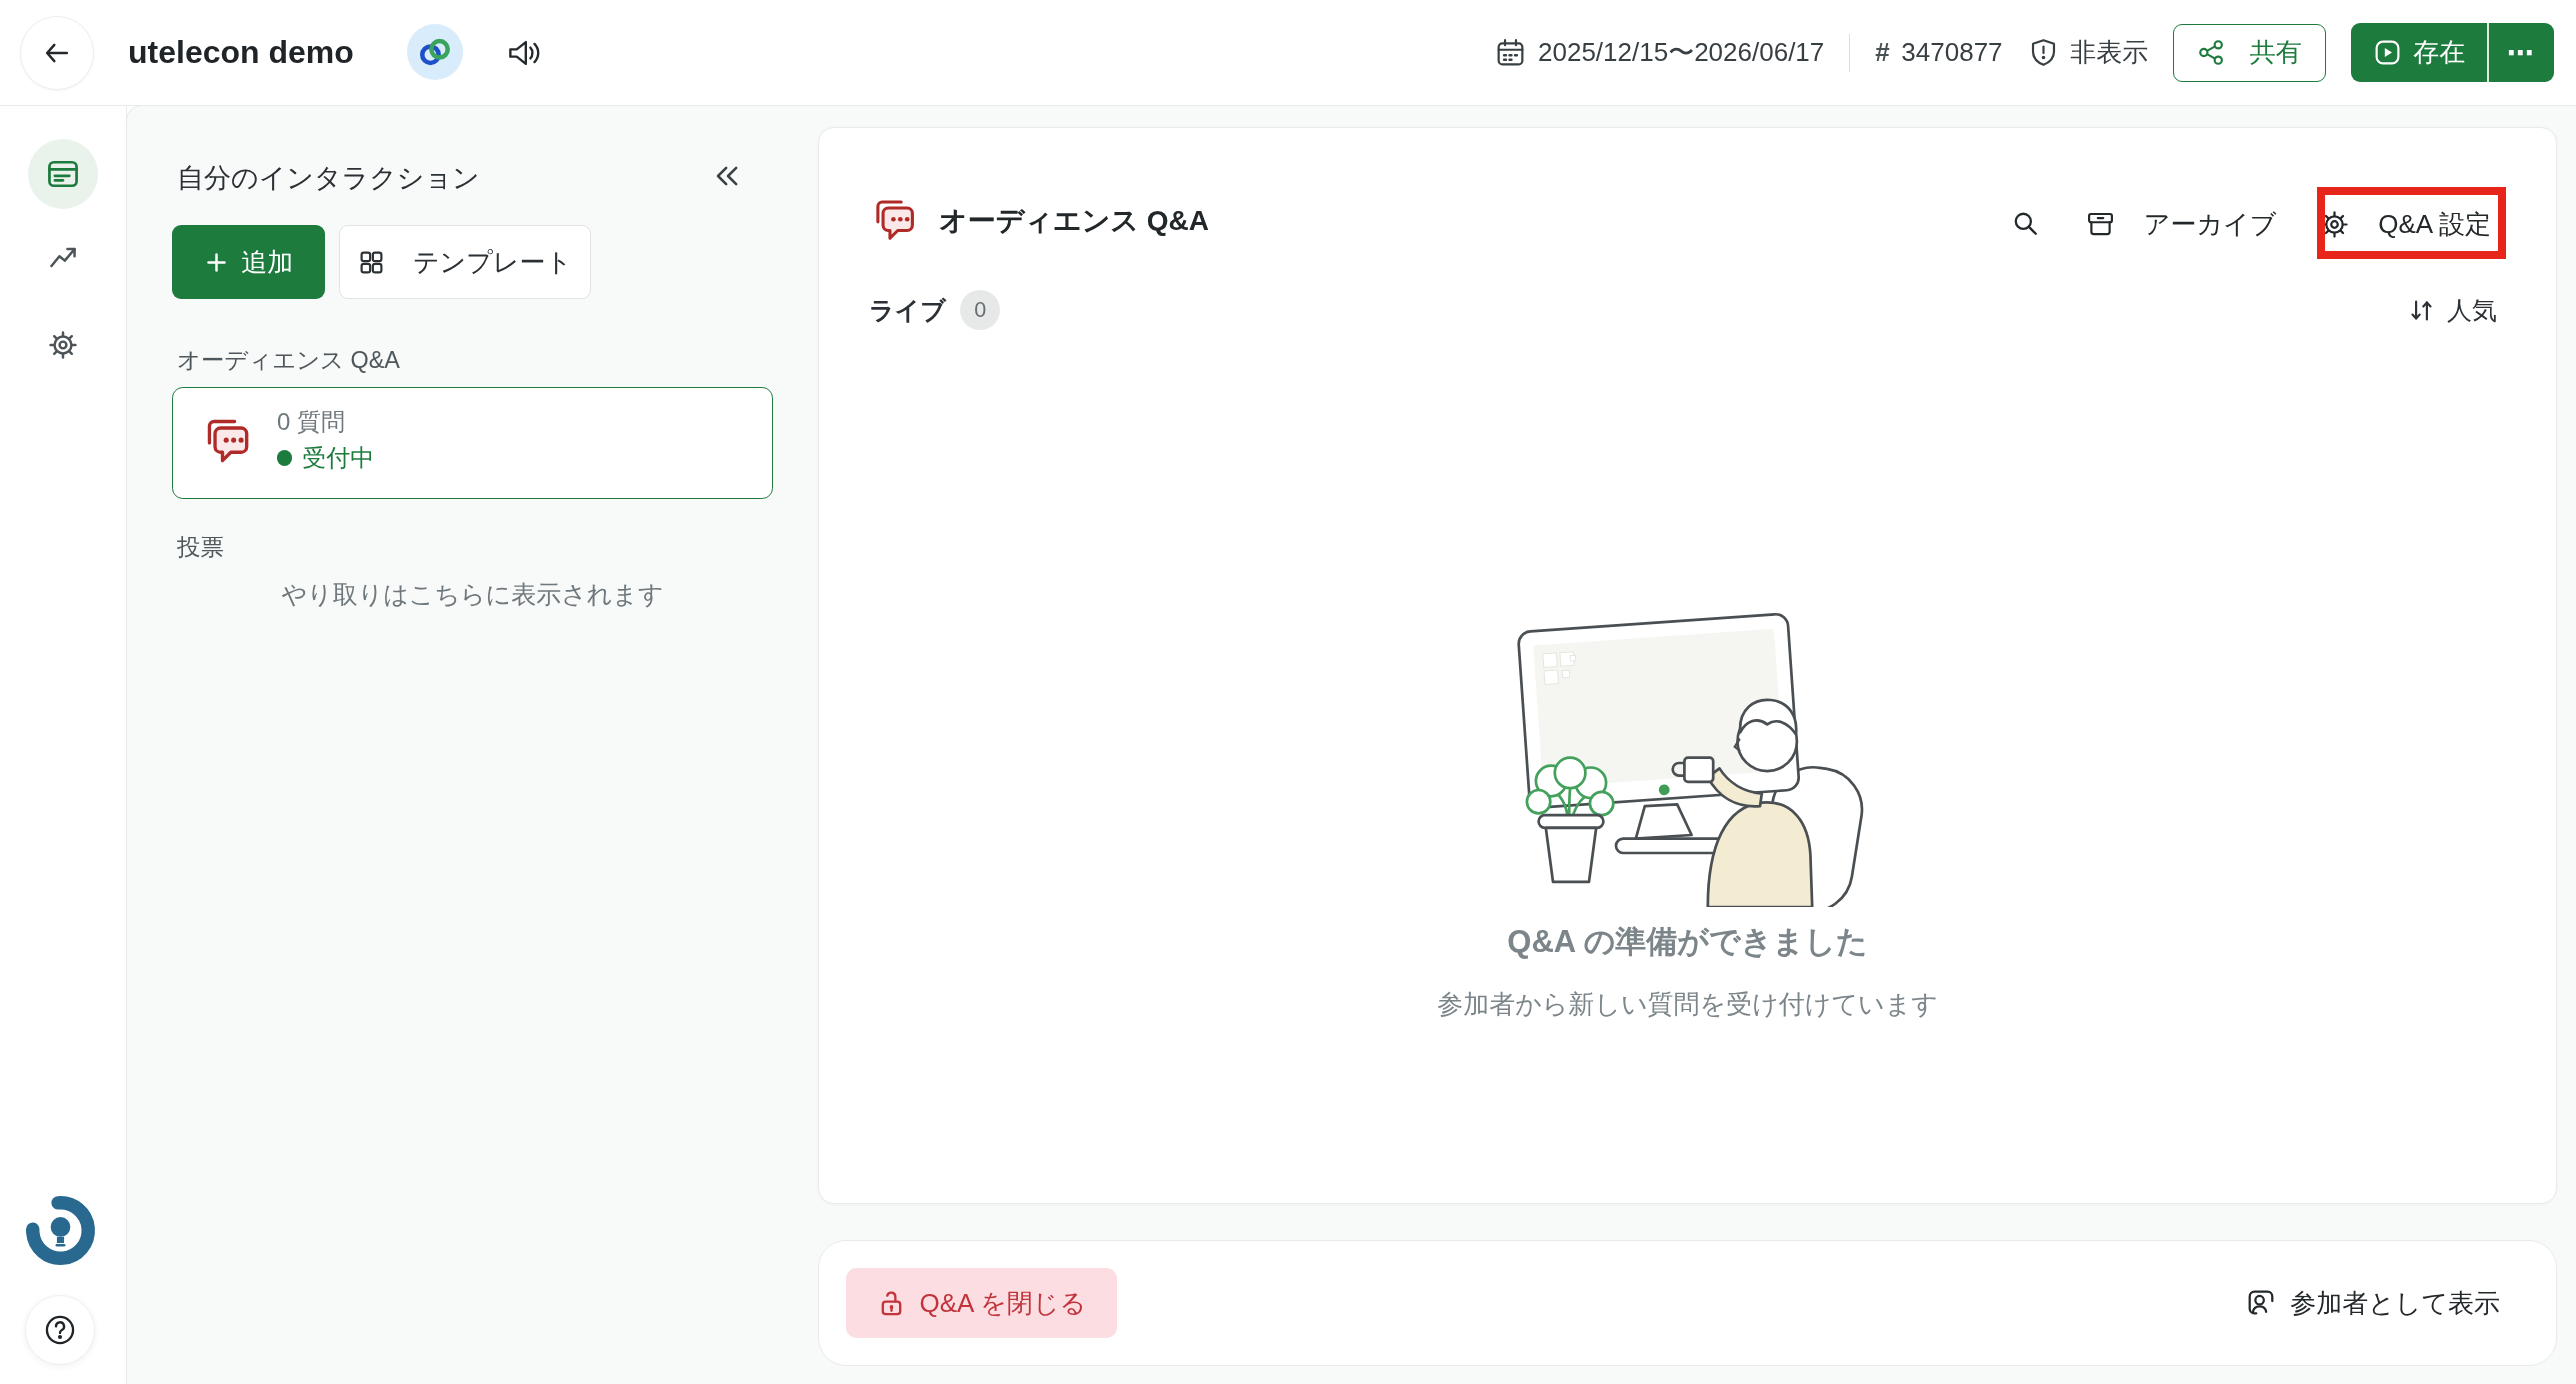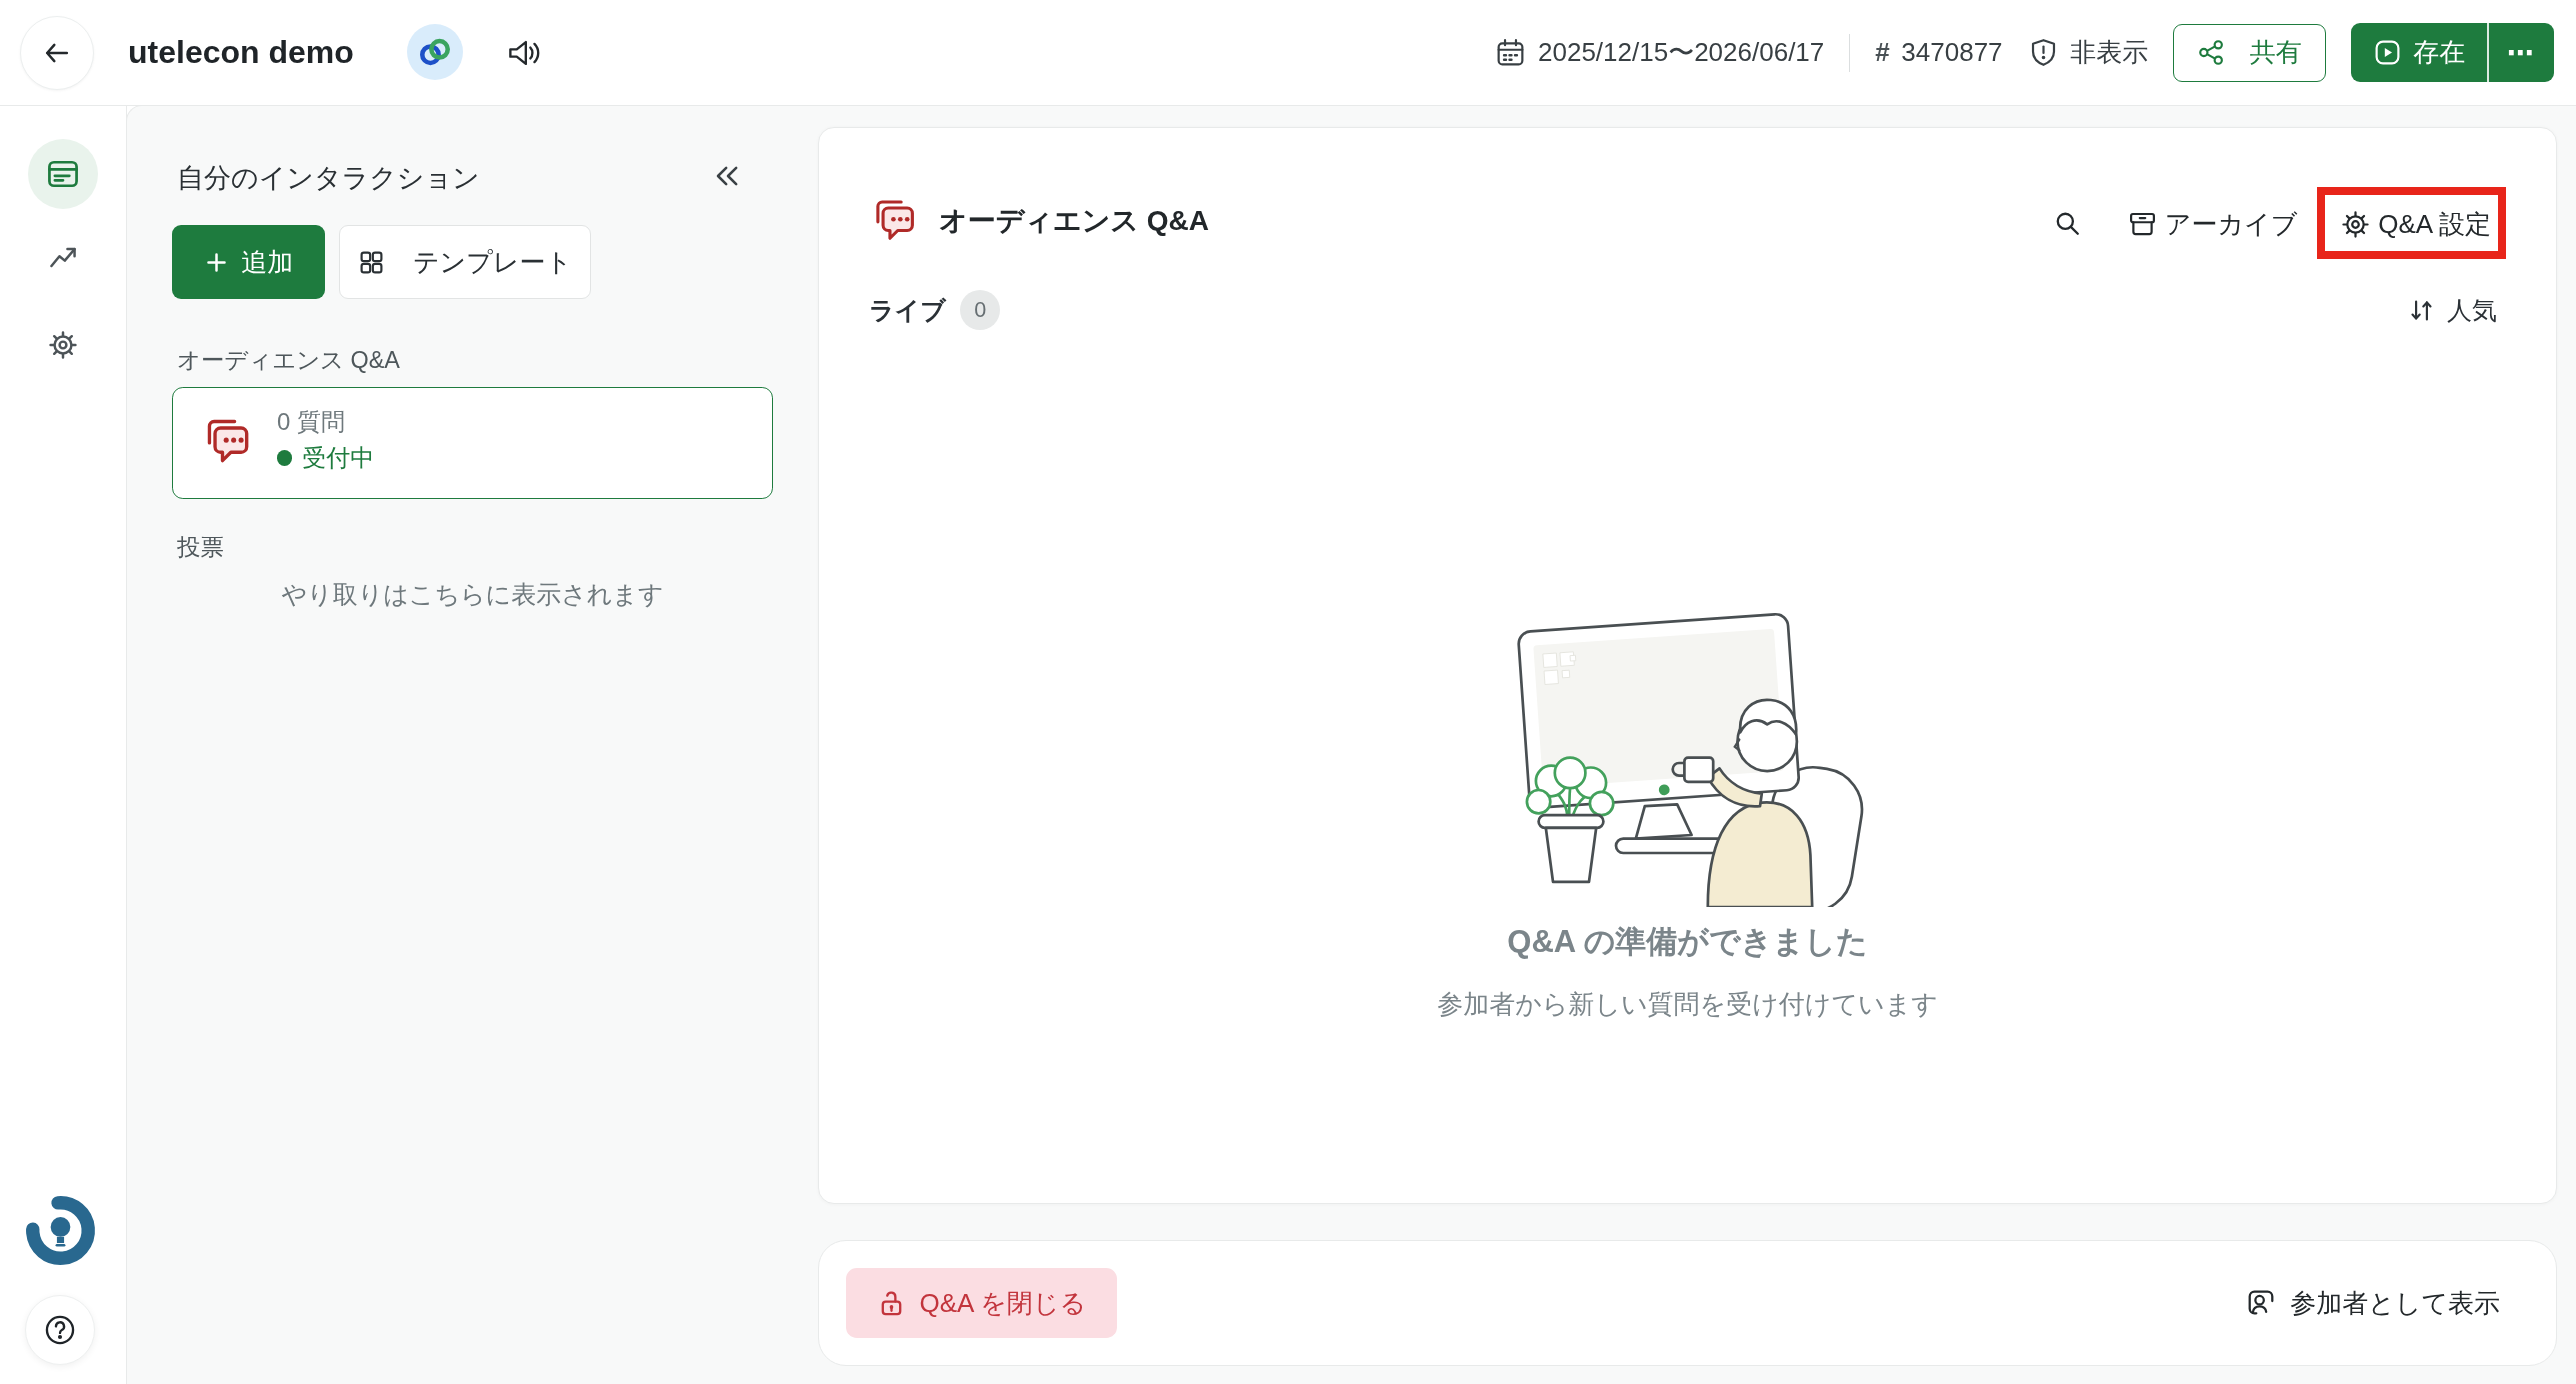--- a/index.html
+++ b/index.html
@@ -61,21 +61,21 @@
                   font-size:24px;color:#1e7b3e;font-weight:500;}
   .status-dot{width:15.3px;height:15.3px;border-radius:50%;background:#1e7b3e;}
   .lp-hint{position:absolute;left:45px;top:472px;width:601px;text-align:center;font-size:25px;color:#6e787c;}
 
   
   .main-card{position:absolute;left:691px;top:21px;width:1739px;height:1077px;background:#fff;
              border:0.9px solid #e8eaea;border-radius:16px;box-shadow:0 0.9px 3.6px rgba(0,0,0,.03);box-sizing:border-box;}
   .mc-header-left{position:absolute;left:52px;top:68px;display:flex;align-items:center;gap:18px;}
   .mc-title{font-size:28px;font-weight:700;color:#22272a;}
   .mc-header-right{position:absolute;right:65px;top:67px;height:58px;display:flex;align-items:center;gap:43px;}
-  .hr-item{display:flex;align-items:center;gap:7px;font-size:26px;font-weight:500;color:#23282b;cursor:pointer;}
+  .hr-item{display:flex;align-items:center;gap:28px;font-size:26px;font-weight:500;color:#23282b;cursor:pointer;}
   .mc-live{position:absolute;left:50px;top:162px;display:flex;align-items:center;gap:14.4px;
            font-size:25px;font-weight:600;color:#2b3136;cursor:pointer;}
   .badge{width:40px;height:40px;border-radius:50%;background:#e7e9e9;color:#666e72;font-size:21.6px;
          display:flex;align-items:center;justify-content:center;font-weight:500;}
   .mc-sort{position:absolute;right:59px;top:166px;display:flex;align-items:center;gap:11.7px;
            font-size:25px;font-weight:500;color:#2b3136;cursor:pointer;justify-content:center;}
   .mc-empty{position:absolute;left:0;top:455px;width:100%;display:flex;flex-direction:column;align-items:center;}
   .empty-title{margin-top:14.4px;font-size:31px;font-weight:700;color:#7b858a;}
   .empty-sub{margin-top:23.4px;font-size:26px;color:#7b858a;}
 

